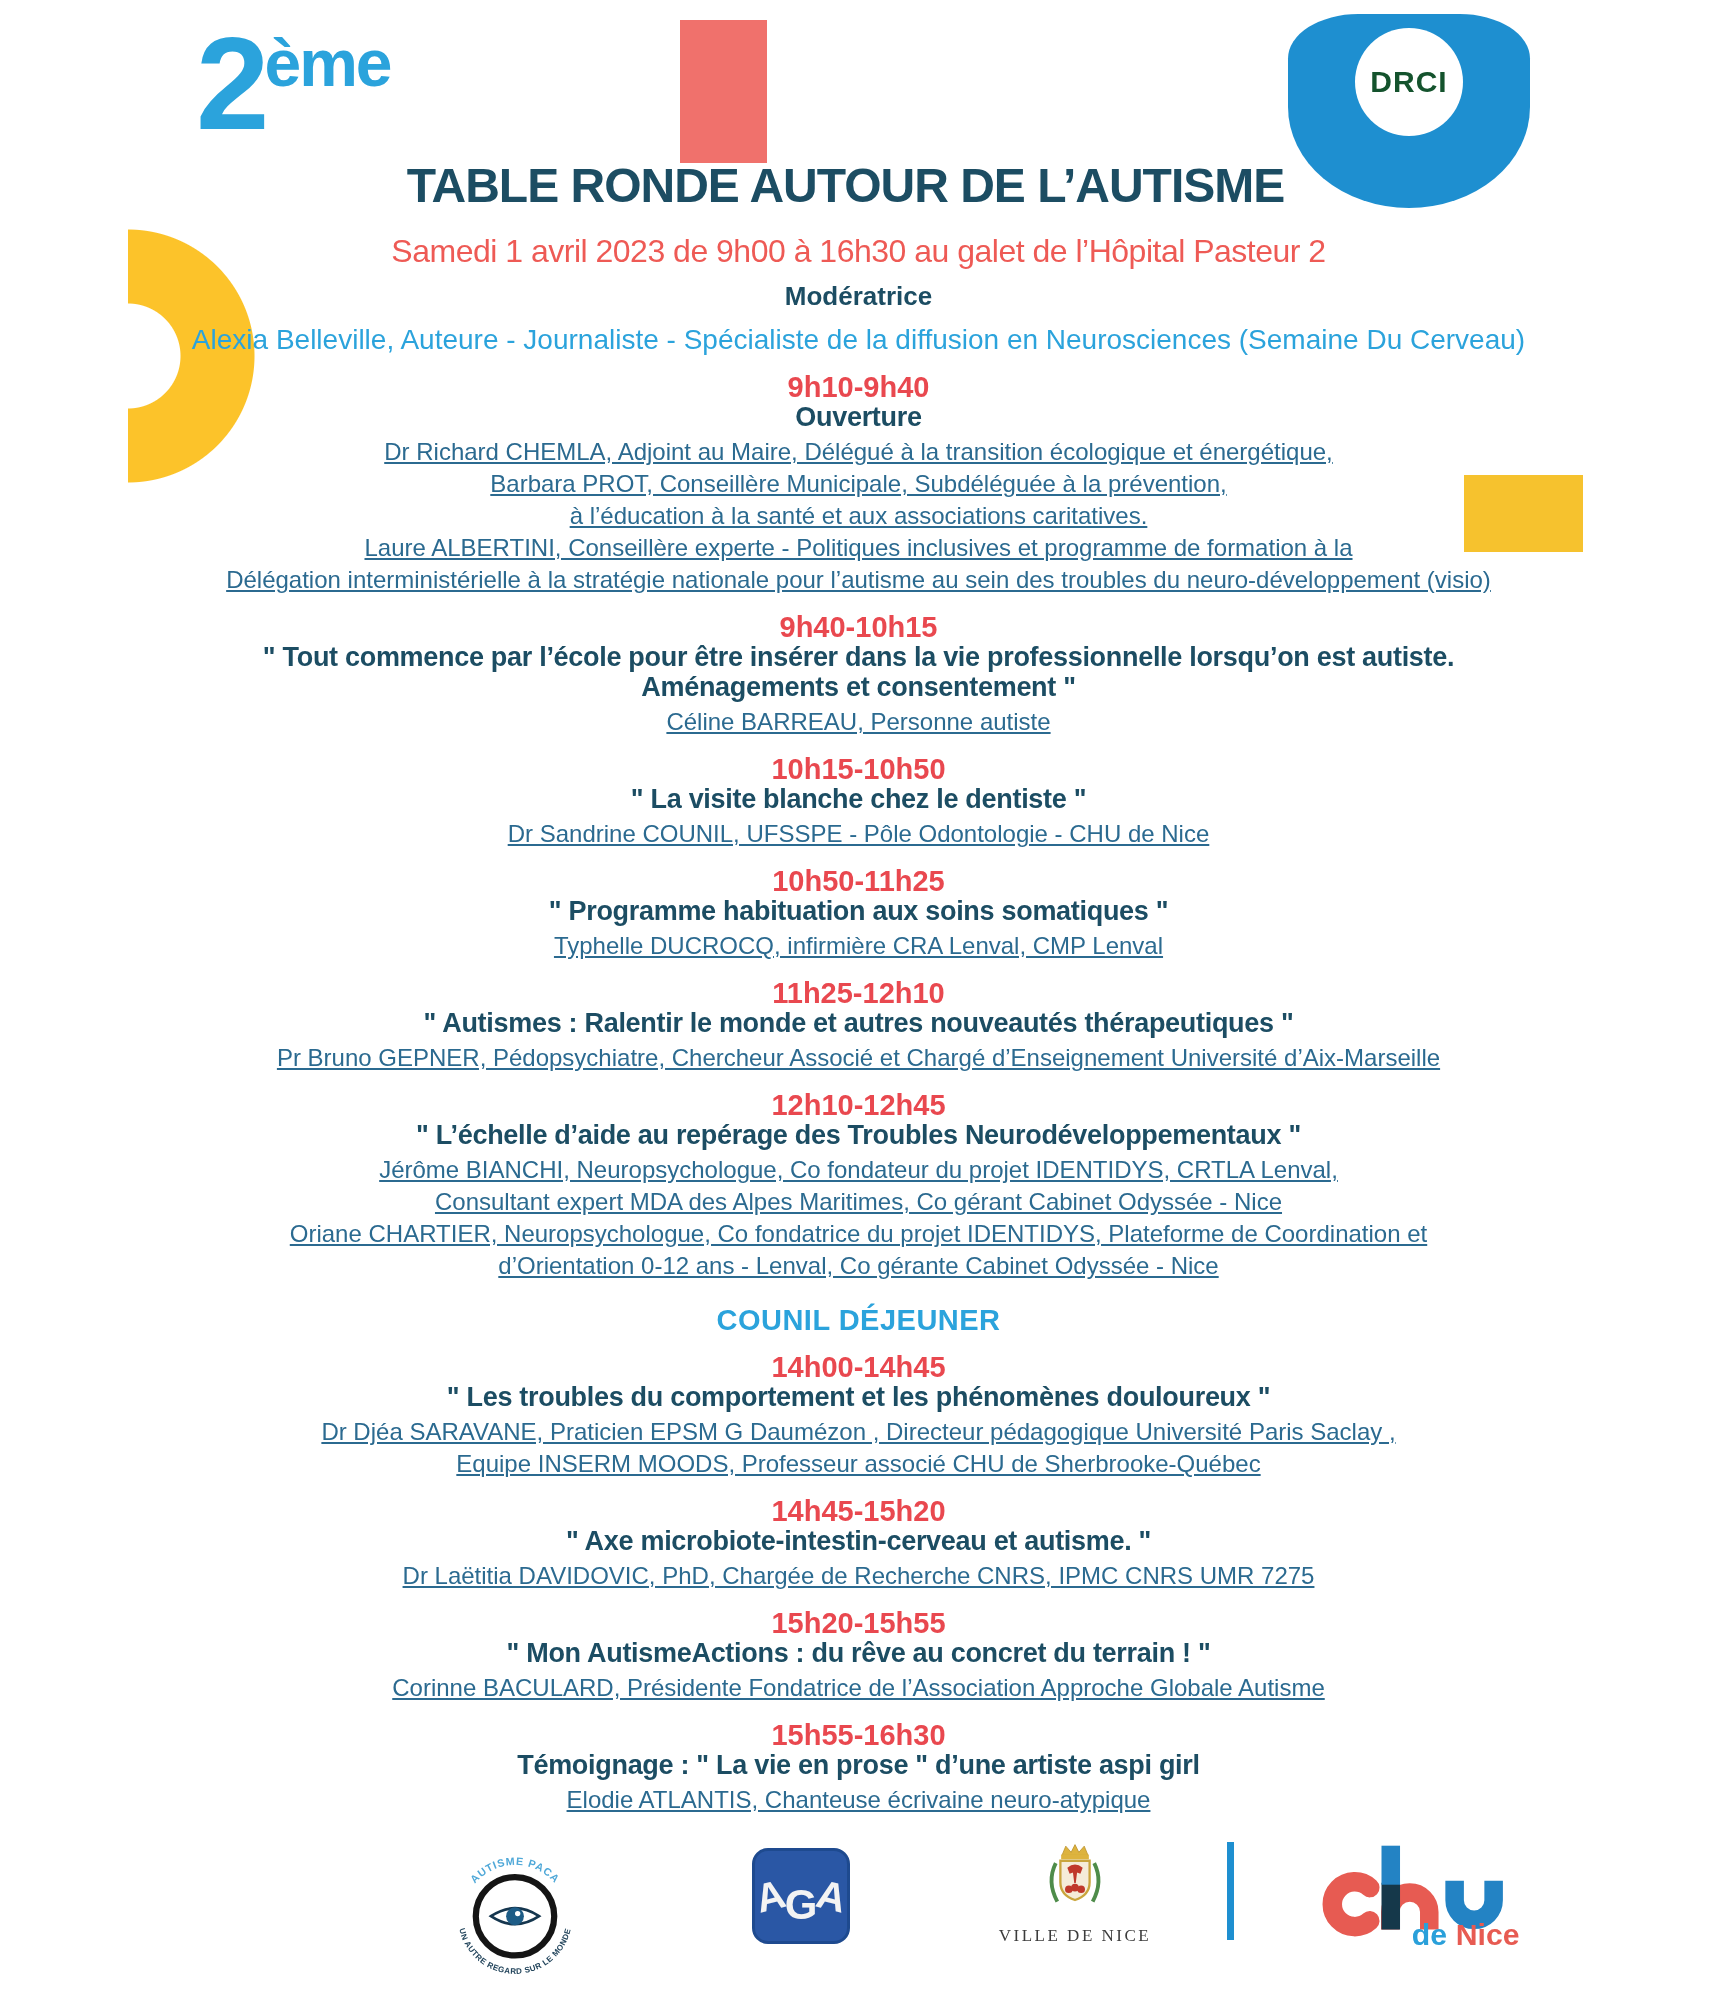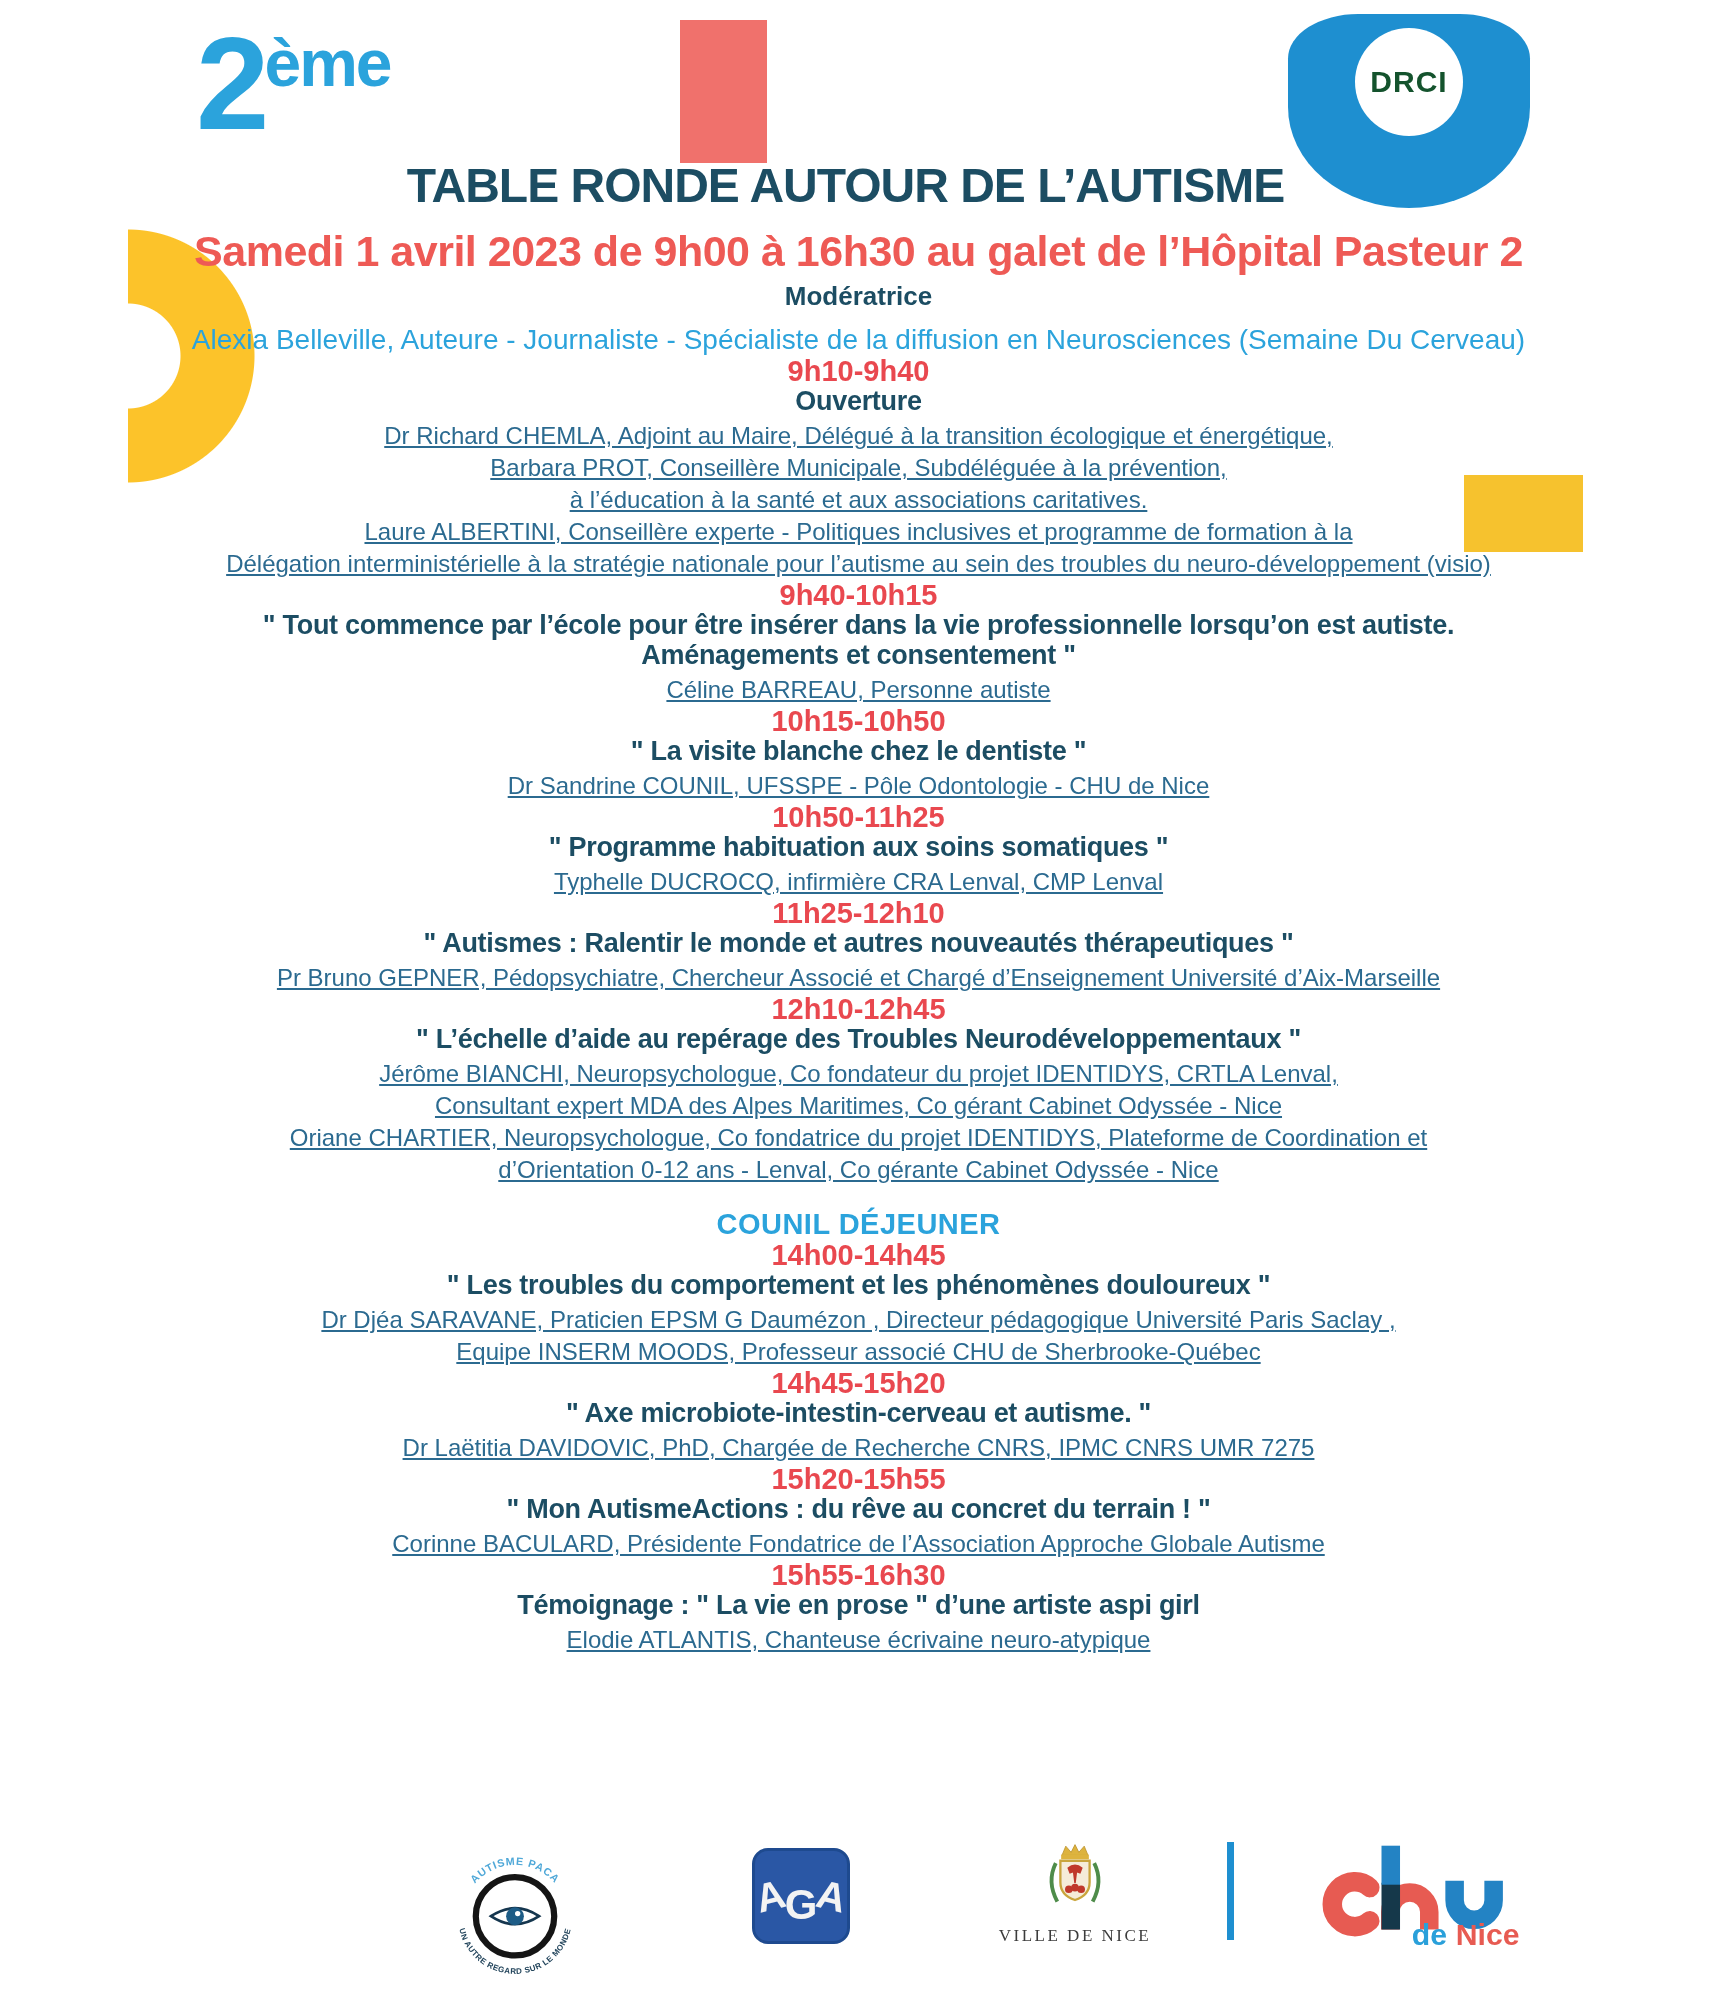--- a/index.html
+++ b/index.html
@@ -25,24 +25,24 @@
     position:absolute;left:1288px;top:14px;width:242px;height:194px;background:var(--drci);
     border-radius:29% 29% 50% 50% / 23% 23% 52% 52%;
   }
   .drci .hole{
     position:absolute;left:50%;top:14px;transform:translateX(-50%);width:108px;height:108px;border-radius:50%;
     background:#fff;display:flex;align-items:center;justify-content:center;
     font-weight:bold;font-size:30px;letter-spacing:1px;color:#14532d;
   }
   
   .content{position:relative;padding-top:230px;text-align:center;}
-  .date{font-size:43px;font-weight:bold;color:var(--red-date);line-height:42px;letter-spacing:-0.5px;}
+  .date{font-size:32px;font-weight:normal;color:var(--red-date);line-height:42px;letter-spacing:-0.5px;}
   .mod-h{margin-top:8px;font-size:26px;font-weight:bold;color:var(--navy);line-height:32px;}
   .mod-n{margin-top:12px;font-size:28px;color:var(--sky);line-height:32px;}
-  .session{}
+  .session{margin-top:16px;}
   .time{font-size:29px;font-weight:bold;color:var(--red);line-height:30px;}
   .stitle{font-size:27px;font-weight:bold;color:var(--navy);line-height:30px;letter-spacing:-0.3px;}
   .speakers{margin-top:4px;}
   .speaker{font-size:24px;color:var(--steel);line-height:32px;text-decoration:underline;}
   .pause{margin-top:22px;font-size:29px;font-weight:bold;color:var(--sky);line-height:32px;letter-spacing:0.5px;}
   
   .footer{position:absolute;left:0;top:1834px;width:100%;height:165px;}
   .logo-paca{position:absolute;left:448px;top:2px;}
   .logo-aga{
     position:absolute;left:752px;top:14px;width:98px;height:96px;background:var(--aga);

